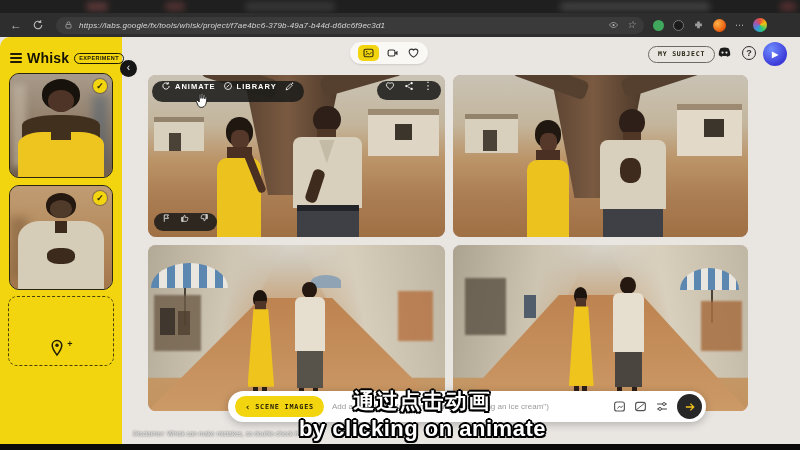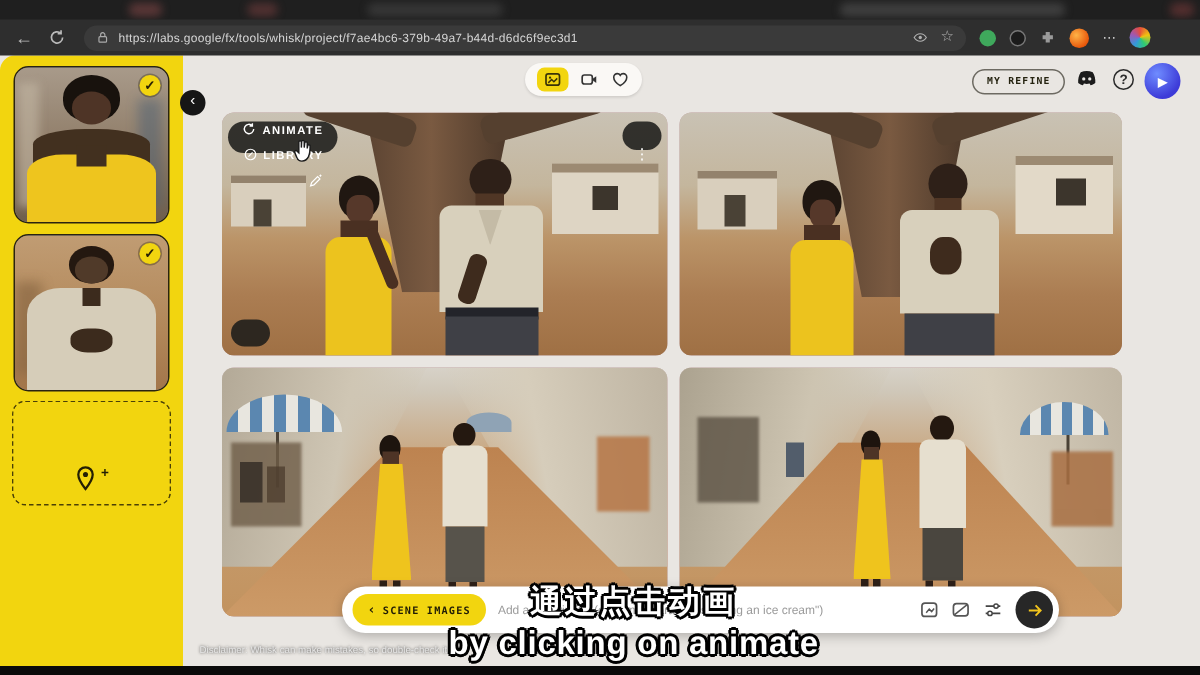--- a/index.html
+++ b/index.html
@@ -9,21 +9,21 @@
     font-family:"Liberation Sans", sans-serif; background:#E9E6E2;
   }
   .mono { font-family:"DejaVu Sans Mono", monospace; }
 
   
   #chrome { position:absolute; left:0; top:0; width:800px; height:37px; background:#2e2e2e; z-index:20; }
   #tabstrip { position:absolute; left:0; top:0; width:800px; height:13px; background:#1f1f1f; overflow:hidden; }
   .tab-smudge { position:absolute; top:2px; height:9px; border-radius:4px; filter:blur(3px); opacity:.55; }
   #addr-row { position:absolute; left:0; top:13px; width:800px; height:24px; display:flex; align-items:center; }
   .nav-ic { color:#b9b9b9; font-size:12px; line-height:1; margin-left:10px; }
-  #url-pill { display:flex; align-items:center; margin-left:12px; width:588px; height:17px; background:#3a3a3a; border-radius:9px; padding:0 8px; }
+  #url-pill { display:flex; align-items:center; margin-left:12px; width:588px; height:17px; background:#3a3a3a; border-radius:9px; padding:0 8px;font-style:italic; }
   #url-text { color:#d6d6d6; font-size:8px; letter-spacing:.2px; white-space:nowrap; overflow:hidden; flex:1; }
   .url-right-ic { margin-left:8px; flex:none; }
   .ext-ic { margin-left:9px; flex:none; }
 
   
   #sidebar { position:absolute; left:0; top:37px; width:122px; height:413px; background:#F2D50F; border-radius:10px 0 0 0; z-index:5; }
   #side-head { display:flex; align-items:center; padding:13px 6px 0 10px; gap:5px; }
   #hamburger { width:12px; flex:none; display:flex; flex-direction:column; gap:2.5px; }
   #hamburger i { display:block; height:1.8px; background:#1d1a05; border-radius:1px; }
   #app-title { font-size:14px; font-weight:bold; color:#161303; letter-spacing:.2px; }
@@ -54,21 +54,21 @@
   #img1 { left:148px; top:75px;  width:297px; height:162px; }
   #img2 { left:453px; top:75px;  width:295px; height:162px; }
   #img3 { left:148px; top:245px; width:297px; height:166px; }
   #img4 { left:453px; top:245px; width:295px; height:166px; }
   .art { position:absolute; }
 
   .scene-tree { position:absolute; inset:0; background:linear-gradient(180deg,#c9c2b4 0%,#c4b69d 30%,#bb9468 52%,#ab7d52 75%,#9f7044 100%); }
   .scene-street { position:absolute; inset:0; background:linear-gradient(180deg,#d7d2c8 0%,#cfc7b8 10%,#c79e72 42%,#c2935f 100%); }
 
   
-  .ov-pill { position:absolute; display:flex; align-items:flex-end; background:rgba(28,28,26,.88); border-radius:11px; color:#fff; z-index:3;flex-direction:column; }
+  .ov-pill { position:absolute; display:flex; align-items:flex-start; background:rgba(28,28,26,.88); border-radius:11px; color:#fff; z-index:3; }
   #animate-pill { left:4px; top:6px; height:21px; padding:0 9px; gap:7px; }
   .ov-btn { display:flex; align-items:center; gap:4px; font-size:7.5px; font-weight:bold; letter-spacing:1px; color:#fff; }
   #img-actions { right:4px; top:6px; height:19px; padding:0 8px; gap:9px; border-radius:10px; }
   #rate-pill { left:6px; bottom:6px; height:18px; padding:0 8px; gap:9px; border-radius:9px; }
   #cursor { position:absolute; left:46px; top:16px; z-index:6; }
 
   
   #prompt-bar { position:absolute; left:228px; top:391px; width:478px; height:31px; background:#fff; border-radius:16px; display:flex; align-items:center; padding:0 4px 0 7px; gap:8px; box-shadow:0 2px 8px rgba(0,0,0,.25); z-index:6; }
   #hide-images { display:flex; align-items:center; gap:4px; background:#F2D50F; border-radius:11px; height:21px; padding:0 10px; font-size:6.8px; font-weight:bold; letter-spacing:.8px; color:#201c06; white-space:nowrap; }
   #prompt-input { flex:1; border:none; outline:none; background:transparent; font-size:8px; color:#555; font-family:"Liberation Sans", sans-serif; min-width:0; }
@@ -119,20 +119,29 @@
       <svg class="ext-ic" width="11" height="11" viewBox="0 0 16 16">
           <path d="M6 2h4v3h3v4h-3v3H6v-3H3V5h3z" fill="#9a9a9a"></path>
         </svg>
       <span class="ext-ic" style="width:13px;height:13px;border-radius:50%;background:radial-gradient(circle at 35% 35%, #ffb347, #e8590c 70%, #b23a06);display:inline-block;"></span>
       <span class="ext-ic" style="color:#cfcfcf;font-size:9px;">⋯</span>
       <span class="ext-ic" style="width:14px;height:14px;border-radius:50%;background:conic-gradient(#e74c3c,#f1c40f,#2ecc71,#3498db,#9b59b6,#e74c3c);display:inline-block;margin-right:8px;"></span>
     </div>
   </div>
 
   <div id="sidebar">
+    <div id="side-head">
+      <span id="hamburger">
+          <i></i>
+          <i></i>
+          <i></i>
+        </span>
+      <span id="app-title">Whisk</span>
+      <span id="exp-badge">EXPERIMENT</span>
+    </div>
 
 
     <div class="subj-card">
       <div class="art" style="inset:0;background:linear-gradient(180deg,#a89a8a 0%,#8e7b66 55%,#6f5e4c 100%);"></div>
       <div class="art" style="left:2%;top:10%;width:14%;height:80%;background:#c3b7a4;filter:blur(3px);opacity:.6;"></div>
       <div class="art" style="right:4%;top:20%;width:16%;height:70%;background:#4a5f73;filter:blur(4px);opacity:.5;"></div>
       <div class="ph" style="left:31%;top:5%;width:38%;height:30%;background:#18120d;border-radius:50% 50% 46% 46%;position:absolute;"></div>
       <div class="ph" style="left:37%;top:16%;width:26%;height:21%;background:#4e3426;position:absolute;"></div>
       <div class="art" style="left:12%;top:40%;width:76%;height:22%;background:#42301f;border-radius:45% 45% 0 0;"></div>
       <div class="art" style="left:8%;top:56%;width:84%;height:44%;background:#eec51e;border-radius:28% 28% 0 0;"></div>
@@ -179,21 +188,21 @@
           <path d="M10.5 7.5L14 5v6l-3.5-2.5z" fill="#333"></path>
         </svg>
     </span>
     <span style="line-height:0;">
       <svg width="13" height="12" viewBox="0 0 16 16">
           <path d="M8 13.5S2.2 9.8 2.2 5.9C2.2 4.1 3.7 2.8 5.4 2.8c1 0 2 .5 2.6 1.4.6-.9 1.6-1.4 2.6-1.4 1.7 0 3.2 1.3 3.2 3.1 0 3.9-5.8 7.6-5.8 7.6z" fill="none" stroke="#333" stroke-width="1.4"></path>
         </svg>
     </span>
   </div>
 
-  <button id="my-library" class="mono">MY REFINE</button>
+  <button id="my-library" class="mono">MY SUBJECT</button>
   <span id="discord-btn">
     <svg width="17" height="14" viewBox="0 0 16 14">
         <path d="M4 2.2c2.6-1.1 5.4-1.1 8 0 1.4 2.3 1.9 4.7 1.7 7.1-1 .8-2.2 1.3-3.2 1.5l-.6-1.1c-1.3.3-2.5.3-3.8 0l-.6 1.1c-1-.2-2.2-.7-3.2-1.5C2.1 6.9 2.6 4.5 4 2.2z" fill="#1c1c1c"></path>
         <circle cx="6" cy="6.6" r="1.1" fill="#E9E6E2"></circle>
         <circle cx="10" cy="6.6" r="1.1" fill="#E9E6E2"></circle>
       </svg>
   </span>
   <span id="help-btn">?</span>
   <span id="avatar">
       <b>▶</b>

